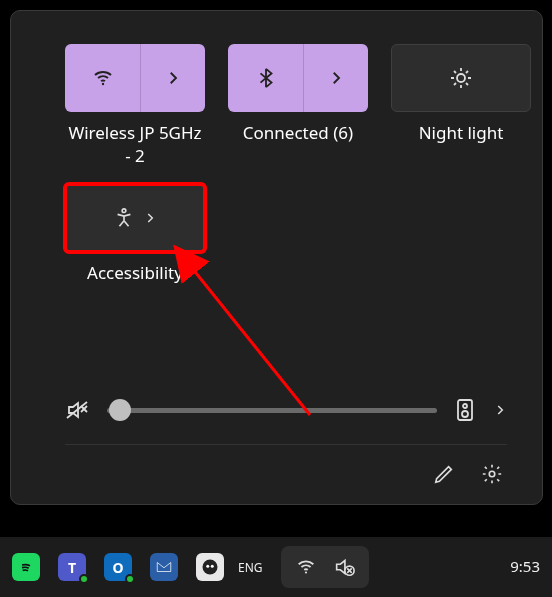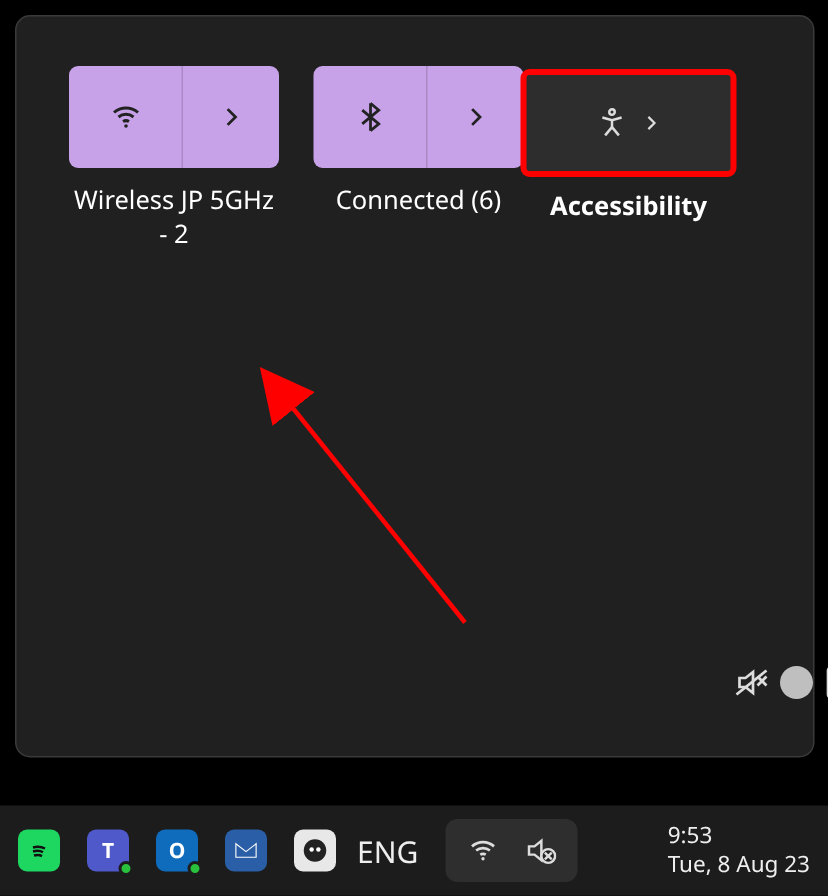--- a/index.html
+++ b/index.html
@@ -13,23 +13,23 @@
     position: relative;
   }
 
   .panel {
     position: absolute;
     left: 10px; top: 10px;
     width: 533px; height: 495px;
     background: #202020;
     border: 1px solid #3a3a3a;
     border-radius: 10px;
-    padding: 33px 35px 15px 35px;
+    padding: 33px 35px 15px 54px;
     display: flex;
-    flex-direction: row;
+    flex-direction: column;
   }
 
   .tiles-row {
     display: flex;
     gap: 23px;
     margin-bottom: 12px;
   }
 
   .tile-group { display: flex; flex-direction: column; align-items: center; width: 140px; }
 
@@ -57,21 +57,21 @@
   .tile-label {
     margin-top: 10px;
     font-size: 17px;
     text-align: center;
     color: #fff;
     line-height: 1.35;
     min-height: 46px;
     white-space: pre-line;
   }
 
-  .accessibility-area { margin-top: 4px; position: relative; font-weight: bold; }
+  .accessibility-area { margin-top: 4px; position: relative; }
   .highlight-box {
     position: absolute;
     left: -2px; top: -2px;
     width: 144px; height: 72px;
     border: 4px solid #ff0000;
     border-radius: 6px;
     pointer-events: none;
   }
   .accessibility-tile {
     width: 140px; height: 68px;
@@ -128,21 +128,21 @@
   .teams { background:#5059c9; }
   .outlook { background:#0f6cbd; }
   .tbird { background:#2a5ea7; border-radius:50%; }
   .ghost { background:#e8e8e8; border-radius:50%; }
   .badge-ok {
     position:absolute; right:-3px; bottom:-3px;
     width:10px; height:10px; border-radius:50%;
     background:#28c03c; border:2px solid #1c1c1c;
   }
 
-  .lang { margin-left: 14px; font-size: 20px; color:#eee; }
+  .lang { margin-left: 14px; font-size: 12px; color:#eee; }
 
   .tray {
     margin-left: 18px;
     background:#2e2e2e;
     border-radius: 8px;
     padding: 10px 14px;
     display:flex; align-items:center; gap:16px;
   }
 
   .clock { margin-left: auto; font-size: 15px; line-height: 1.3; color:#eee; }
@@ -188,20 +188,38 @@
         </div>
         <div class="chev-part">
           <svg width="18" height="18" viewBox="0 0 24 24" fill="none" stroke="#222" stroke-width="2.5">
               <path d="M9 5l7 7-7 7"></path>
             </svg>
         </div>
       </div>
       <div class="tile-label">Connected (6)</div>
     </div>
 
+    <div class="tile-group">
+      <div class="tile inactive">
+        <div class="icon-part" style="width:100%">
+          <svg width="24" height="24" viewBox="0 0 24 24" fill="none" stroke="#ddd" stroke-width="1.8">
+            <circle cx="12" cy="12" r="4"></circle>
+            <line x1="12" y1="2" x2="12" y2="5"></line>
+              <line x1="12" y1="19" x2="12" y2="22"></line>
+            <line x1="2" y1="12" x2="5" y2="12"></line>
+              <line x1="19" y1="12" x2="22" y2="12"></line>
+            <line x1="5" y1="5" x2="7" y2="7"></line>
+              <line x1="17" y1="17" x2="19" y2="19"></line>
+            <line x1="5" y1="19" x2="7" y2="17"></line>
+              <line x1="17" y1="7" x2="19" y2="5"></line>
+          </svg>
+        </div>
+      </div>
+      <div class="tile-label">Night light</div>
+    </div>
 
   </div>
 
   <div class="tiles-row accessibility-area">
     <div class="tile-group" style="position:relative;">
       <div class="highlight-box"></div>
       <div class="accessibility-tile">
         <span>
           <svg width="22" height="22" viewBox="0 0 24 24" fill="none" stroke="#ddd" stroke-width="1.8">
             <circle cx="12" cy="4" r="2"></circle>
@@ -319,15 +337,14 @@
         <path d="M4 9 L4 15 L8 15 L13 19 L13 5 L8 9 Z"></path>
         <circle cx="18" cy="16" r="5" fill="#222" stroke="#ddd"></circle>
         <line x1="15.5" y1="13.5" x2="20.5" y2="18.5" stroke="#ddd"></line>
           <line x1="20.5" y1="13.5" x2="15.5" y2="18.5" stroke="#ddd"></line>
       </svg>
     </span>
   </div>
 
   <div class="clock">
     <div>9:53</div>
-    <div>Tue, 8 Aug 23</div>
   </div>
 </div>
 
 </body></html>

